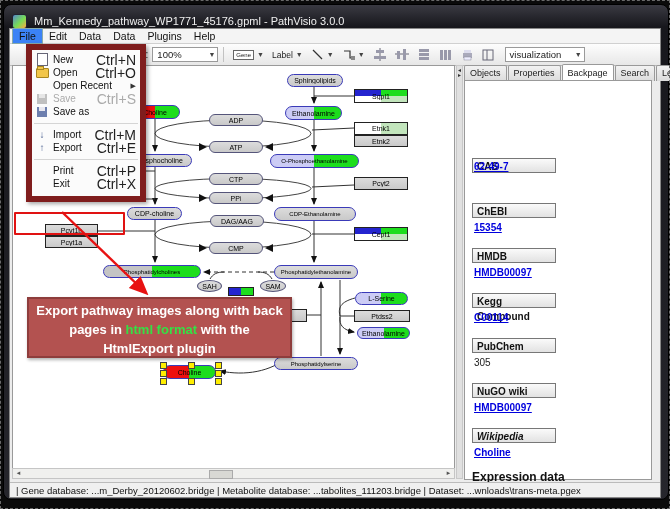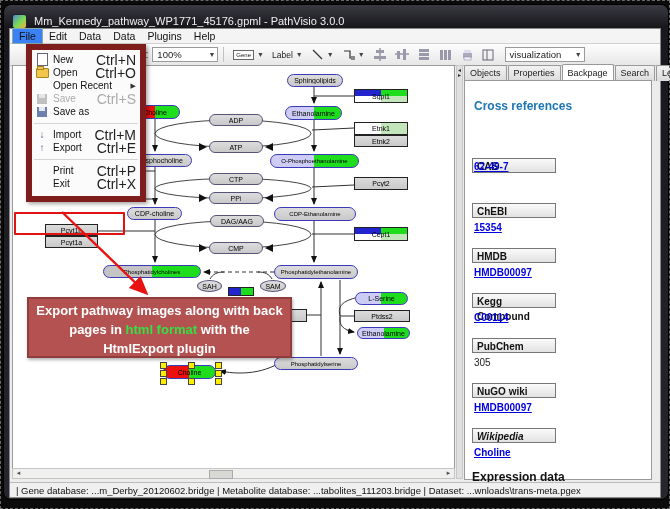--- a/index.html
+++ b/index.html
@@ -337,21 +337,20 @@
 
     <div class="sidebar">
       <div class="tabs" id="sidebar-tabs">
           <span class="tab">Objects</span>
           <span class="tab">Properties</span>
           <span class="tab active">Backpage</span>
           <span class="tab">Search</span>
           <span class="tab">Legend</span>
         </div>
       <div class="sb-content">
-        <div class="sb-heading">Cross references</div>
         <div id="sidebar-sections">
             <div class="ref-header" style="top: 77px;">CAS</div>
             <div class="ref-value" style="top: 80px; text-align: center;"><a href="#">62-49-7</a></div>
             <div class="ref-header" style="top: 122px;">ChEBI</div>
             <div class="ref-value" style="top: 141px;"><a href="#">15354</a></div>
             <div class="ref-header" style="top: 167px;">HMDB</div>
             <div class="ref-value" style="top: 186px;"><a href="#">HMDB00097</a></div>
             <div class="ref-header" style="top: 212px;">Kegg Compound</div>
             <div class="ref-value" style="top: 231px;"><a href="#">C00114</a></div>
             <div class="ref-header" style="top: 257px;">PubChem</div>

